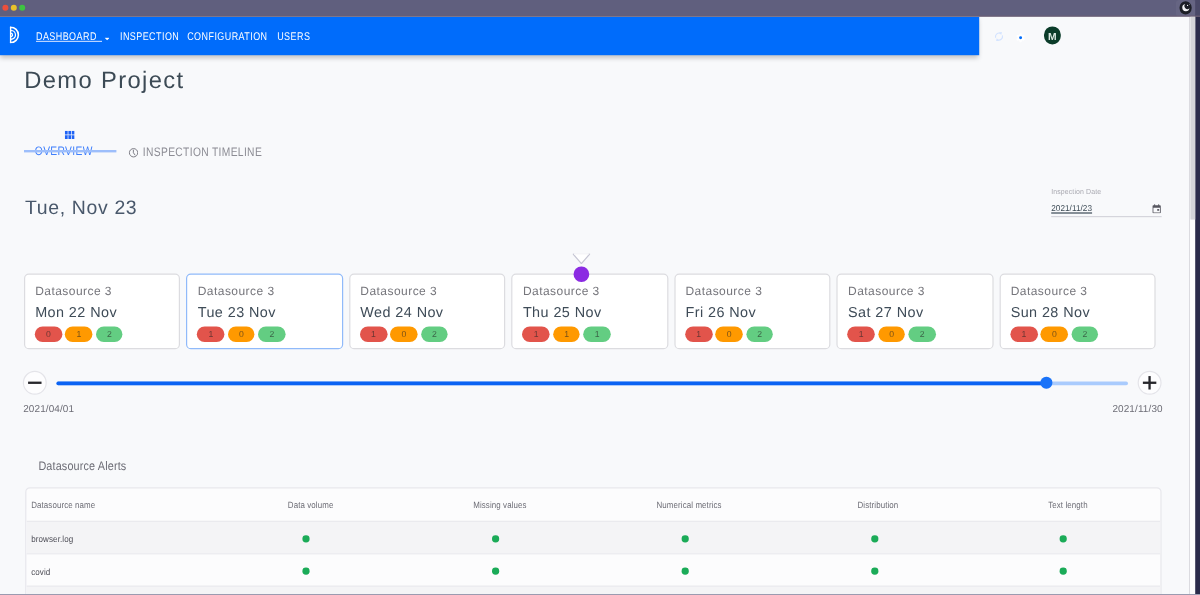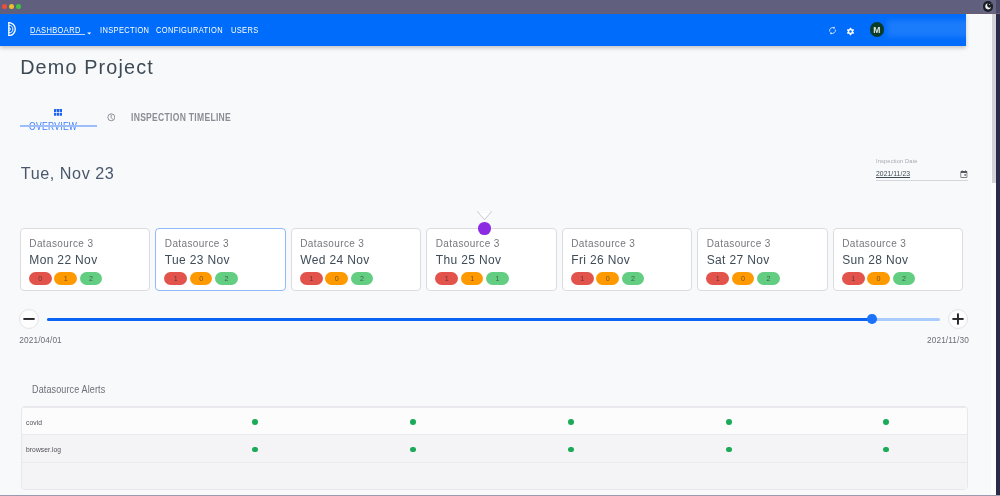--- a/index.html
+++ b/index.html
@@ -22,21 +22,21 @@
               background:#1c1e26; display:flex; align-items:center; justify-content:center; line-height:0; }
 
   
   .viewport { position:absolute; left:0; top:14px; width:991px; height:482px; background:#f8f9fb; overflow:hidden; }
 
   .winbottom { position:absolute; left:0; top:494.6px; width:1000px; height:1.4px; background:#9b9bb0; z-index:20; }
   .scrollbar { position:absolute; left:991px; top:14px; width:5.3px; height:482px; background:#fdfdfd; }
   .scrollthumb { position:absolute; left:992px; top:14px; width:4.3px; height:169px; background:#d4d4d8; }
 
   
-  .navbar { position:absolute; left:0; top:0; width:966px; height:32px; background:#006cfb;
+  .navbar { position:absolute; left:0; top:0; width:816px; height:32px; background:#006cfb;
             box-shadow:0 2px 4px rgba(0,0,0,.22); z-index:5; }
   .logo { position:absolute; left:7.8px; top:7.8px; width:9.2px; height:14.2px; line-height:0; }
   .navitems { position:absolute; left:0; top:0; height:32px; width:991px; }
   .navitem { position:absolute; top:10.8px; font-size:9.3px; letter-spacing:.45px; color:#ffffff;
              white-space:nowrap; transform:scaleX(.805); transform-origin:left top; }
   .nv-dash { left:29.8px; }
   .nv-insp { left:99.9px; }
   .nv-conf { left:156.1px; }
   .nv-user { left:230.6px; }
   .navunderline { position:absolute; left:30px; top:20.2px; width:54.6px; height:1px; background:#b9d3ff; }
@@ -54,21 +54,21 @@
   
   .page { position:absolute; left:0; top:0; width:991px; height:408px; }
   
   .h1 { position:absolute; left:20.2px; top:42px; font-size:19.8px; color:#3c4a55; letter-spacing:1.15px; }
 
   
   .tab { position:absolute; display:flex; align-items:center; font-size:10.3px; letter-spacing:.35px; }
   .tab span[data-name="tab-label"] { display:inline-block; transform:scaleX(.83); transform-origin:left center; }
   .tab .ico { display:flex; align-items:center; }
   .tab-ov { left:28.7px; top:95.3px; color:#3d7efc; gap:4.5px;flex-direction:column; }
-  .tab-it { left:106.7px; top:98px; color:#8c8c94; gap:16px;font-weight:bold; }
+  .tab-it { left:106.7px; top:108px; color:#8c8c94; gap:4px; }
   .tabline { position:absolute; left:20px; top:111.4px; width:77px; height:1.6px; background:#9dbefb; }
 
   
   .datelabel { position:absolute; left:20.8px; top:149.5px; font-size:16.2px; color:#49586b; letter-spacing:.55px; }
 
   
   .inspdate { position:absolute; left:875.6px; top:142.5px; width:92px; }
   .inspdate .lbl { position:absolute; left:0; top:0; font-size:6.1px; color:#a9a9b1; letter-spacing:.1px;
                    transform:scaleX(.95); transform-origin:left top; }
   .inspdate .row { position:absolute; left:0; top:13.1px; width:92px; display:flex;
@@ -327,31 +327,39 @@
               <rect x="2.4" y="10.3" width="19.2" height="3.3" fill="#26262b"></rect>
               <rect x="10.3" y="2.4" width="3.3" height="19.2" fill="#26262b"></rect>
             </svg>
         </div>
         <div class="sl-left" data-name="slider-start-date">2021/04/01</div>
         <div class="sl-right" data-name="slider-end-date">2021/11/30</div>
       </div>
 
       <div class="alerts-title" data-name="alerts-heading">Datasource Alerts</div>
       <div class="table" data-name="alerts-table">
+        <div class="thead" data-name="table-header-row">
+            <div class="c0" data-name="column-header"><span data-name="column-header-label">Datasource name</span></div>
+            <div class="cx" data-name="column-header"><span data-name="column-header-label">Data volume</span></div>
+            <div class="cx" data-name="column-header"><span data-name="column-header-label">Missing values</span></div>
+            <div class="cx" data-name="column-header"><span data-name="column-header-label">Numerical metrics</span></div>
+            <div class="cx" data-name="column-header"><span data-name="column-header-label">Distribution</span></div>
+            <div class="cx" data-name="column-header"><span data-name="column-header-label">Text length</span></div>
+          </div>
         <div id="tbody" data-name="table-body">
+            <div class="trow alt" data-name="table-row">
+              <div class="c0" data-name="cell-datasource-name"><span data-name="datasource-name-label">browser.log</span></div>
+              <div class="cx" data-name="cell-status"><span class="dot" data-name="status-dot-ok"></span></div>
+              <div class="cx" data-name="cell-status"><span class="dot" data-name="status-dot-ok"></span></div>
+              <div class="cx" data-name="cell-status"><span class="dot" data-name="status-dot-ok"></span></div>
+              <div class="cx" data-name="cell-status"><span class="dot" data-name="status-dot-ok"></span></div>
+              <div class="cx" data-name="cell-status"><span class="dot" data-name="status-dot-ok"></span></div>
+            </div>
             <div class="trow" data-name="table-row">
               <div class="c0" data-name="cell-datasource-name"><span data-name="datasource-name-label">covid</span></div>
-              <div class="cx" data-name="cell-status"><span class="dot" data-name="status-dot-ok"></span></div>
-              <div class="cx" data-name="cell-status"><span class="dot" data-name="status-dot-ok"></span></div>
-              <div class="cx" data-name="cell-status"><span class="dot" data-name="status-dot-ok"></span></div>
-              <div class="cx" data-name="cell-status"><span class="dot" data-name="status-dot-ok"></span></div>
-              <div class="cx" data-name="cell-status"><span class="dot" data-name="status-dot-ok"></span></div>
-            </div>
-            <div class="trow alt" data-name="table-row">
-              <div class="c0" data-name="cell-datasource-name"><span data-name="datasource-name-label">browser.log</span></div>
               <div class="cx" data-name="cell-status"><span class="dot" data-name="status-dot-ok"></span></div>
               <div class="cx" data-name="cell-status"><span class="dot" data-name="status-dot-ok"></span></div>
               <div class="cx" data-name="cell-status"><span class="dot" data-name="status-dot-ok"></span></div>
               <div class="cx" data-name="cell-status"><span class="dot" data-name="status-dot-ok"></span></div>
               <div class="cx" data-name="cell-status"><span class="dot" data-name="status-dot-ok"></span></div>
             </div>
           </div>
         <div class="trow alt partial" data-name="table-row-partial"></div>
       </div>
 

